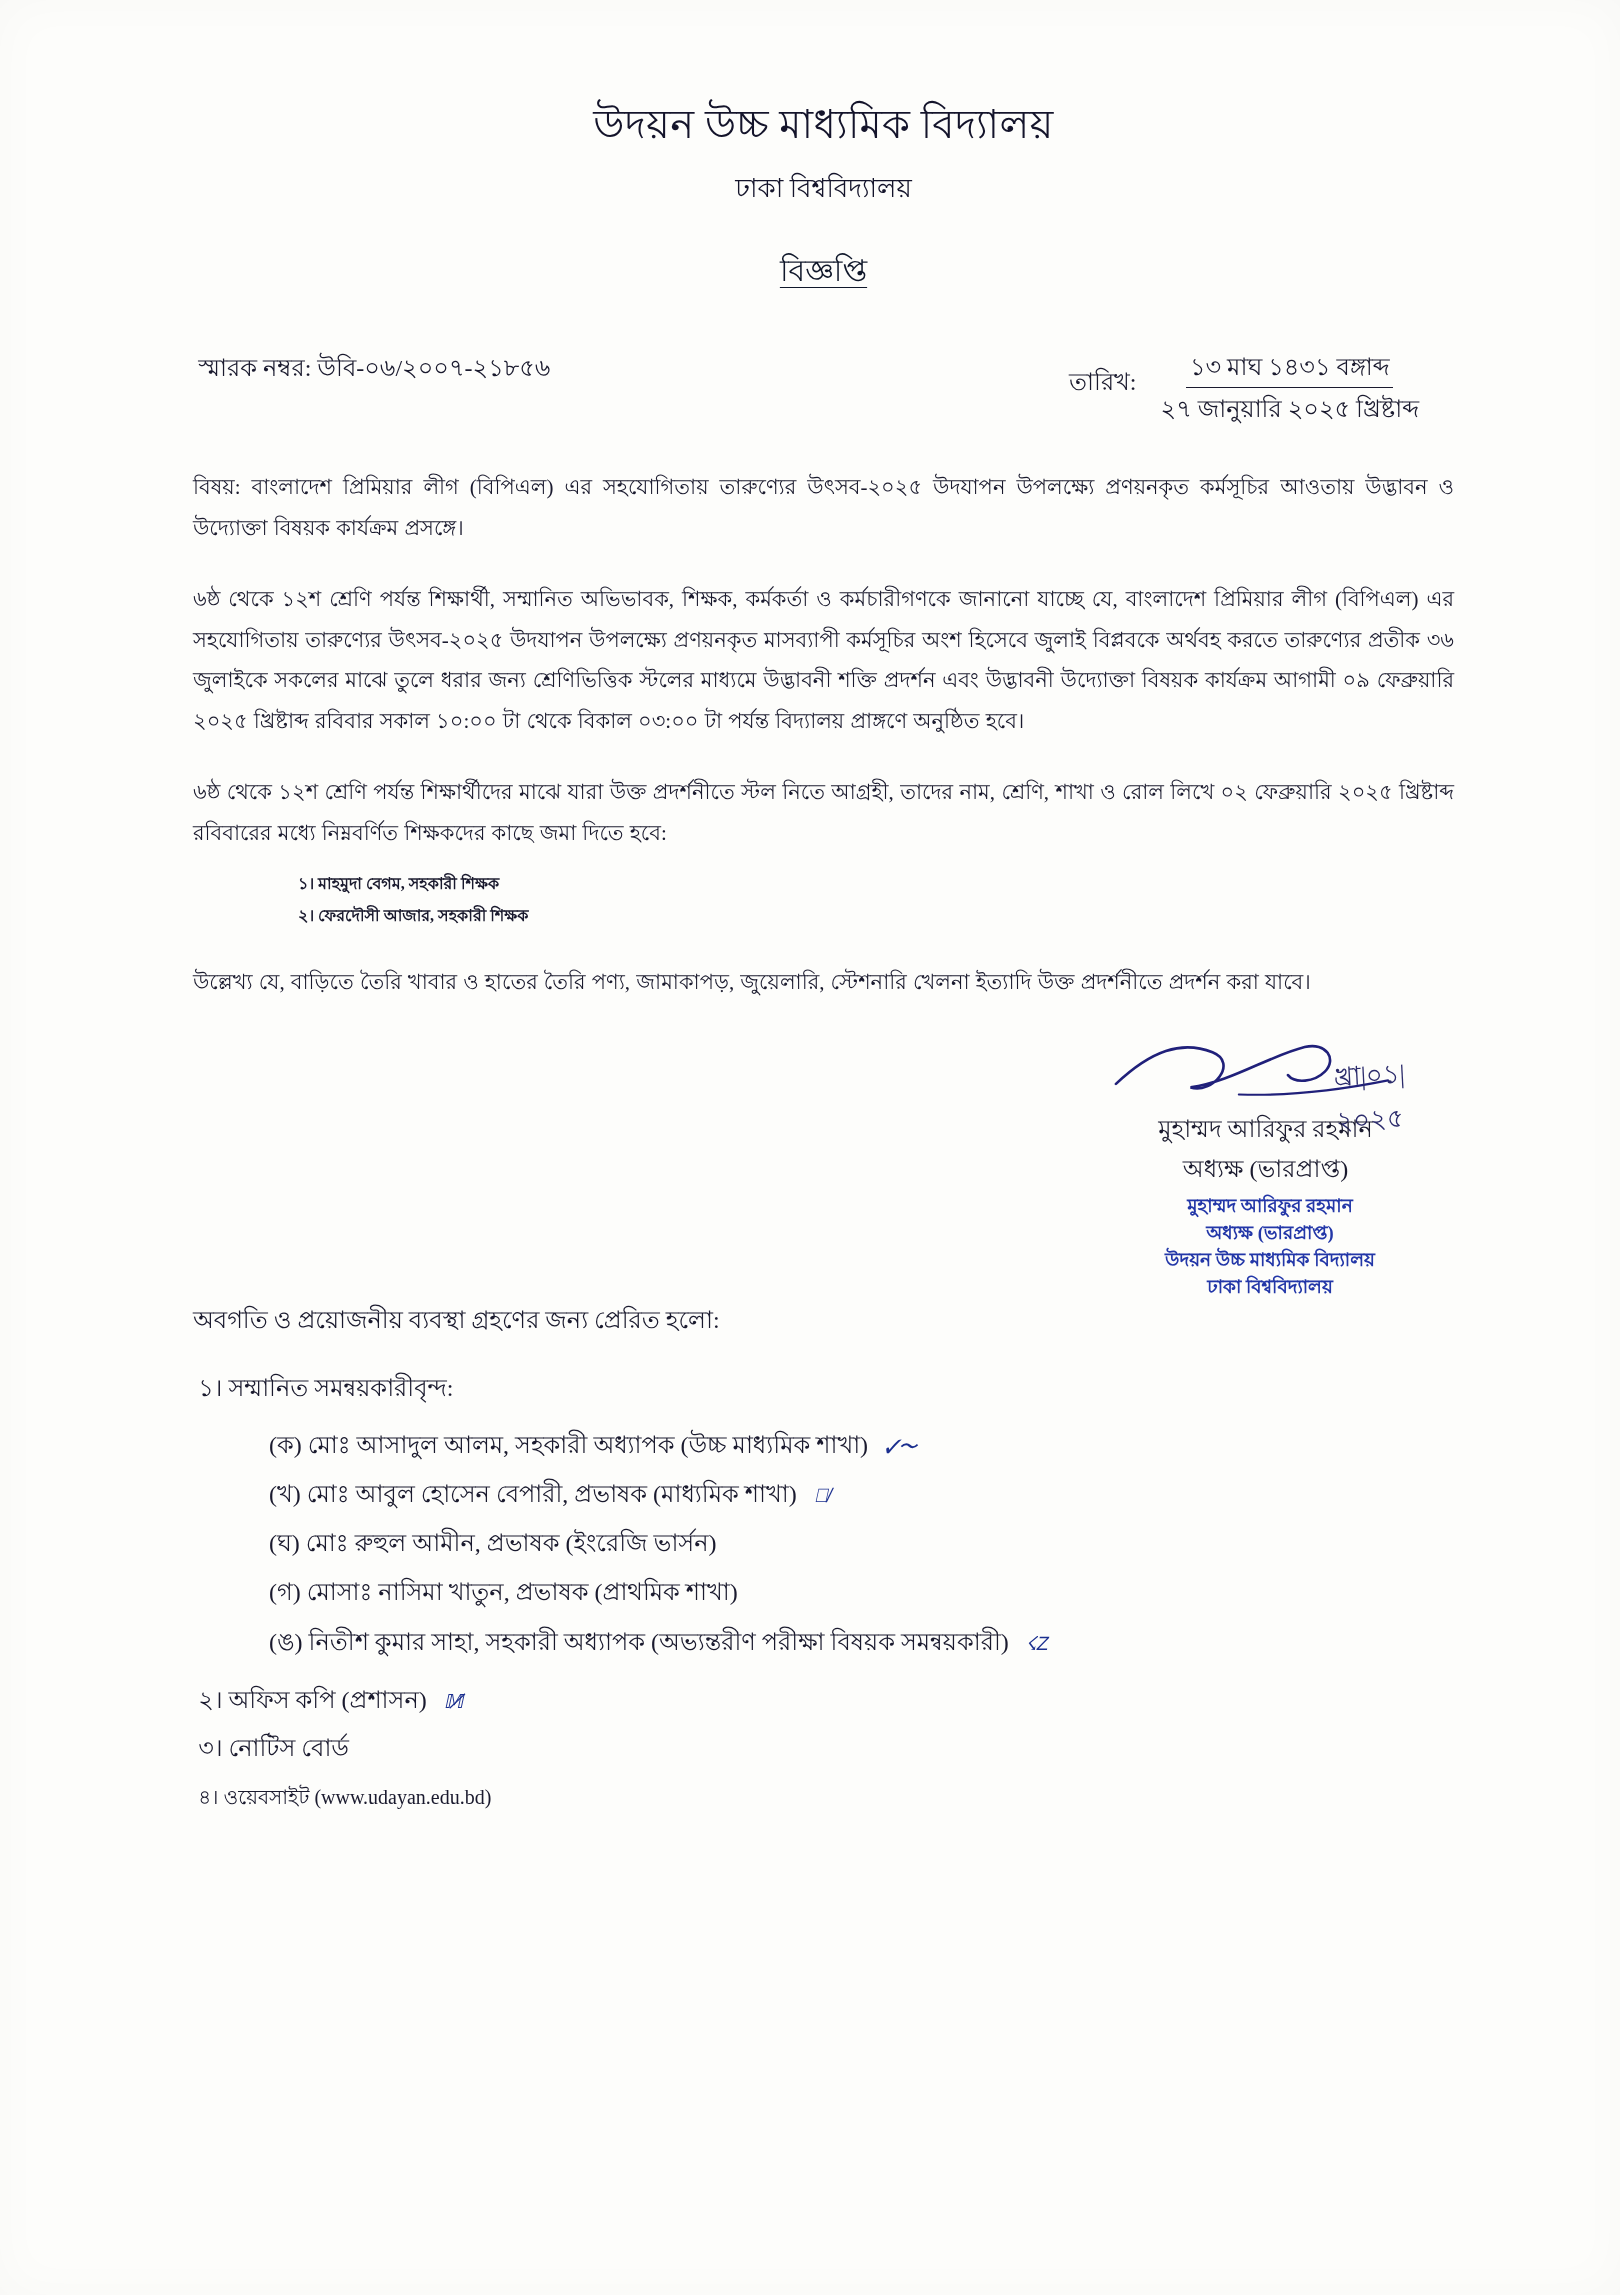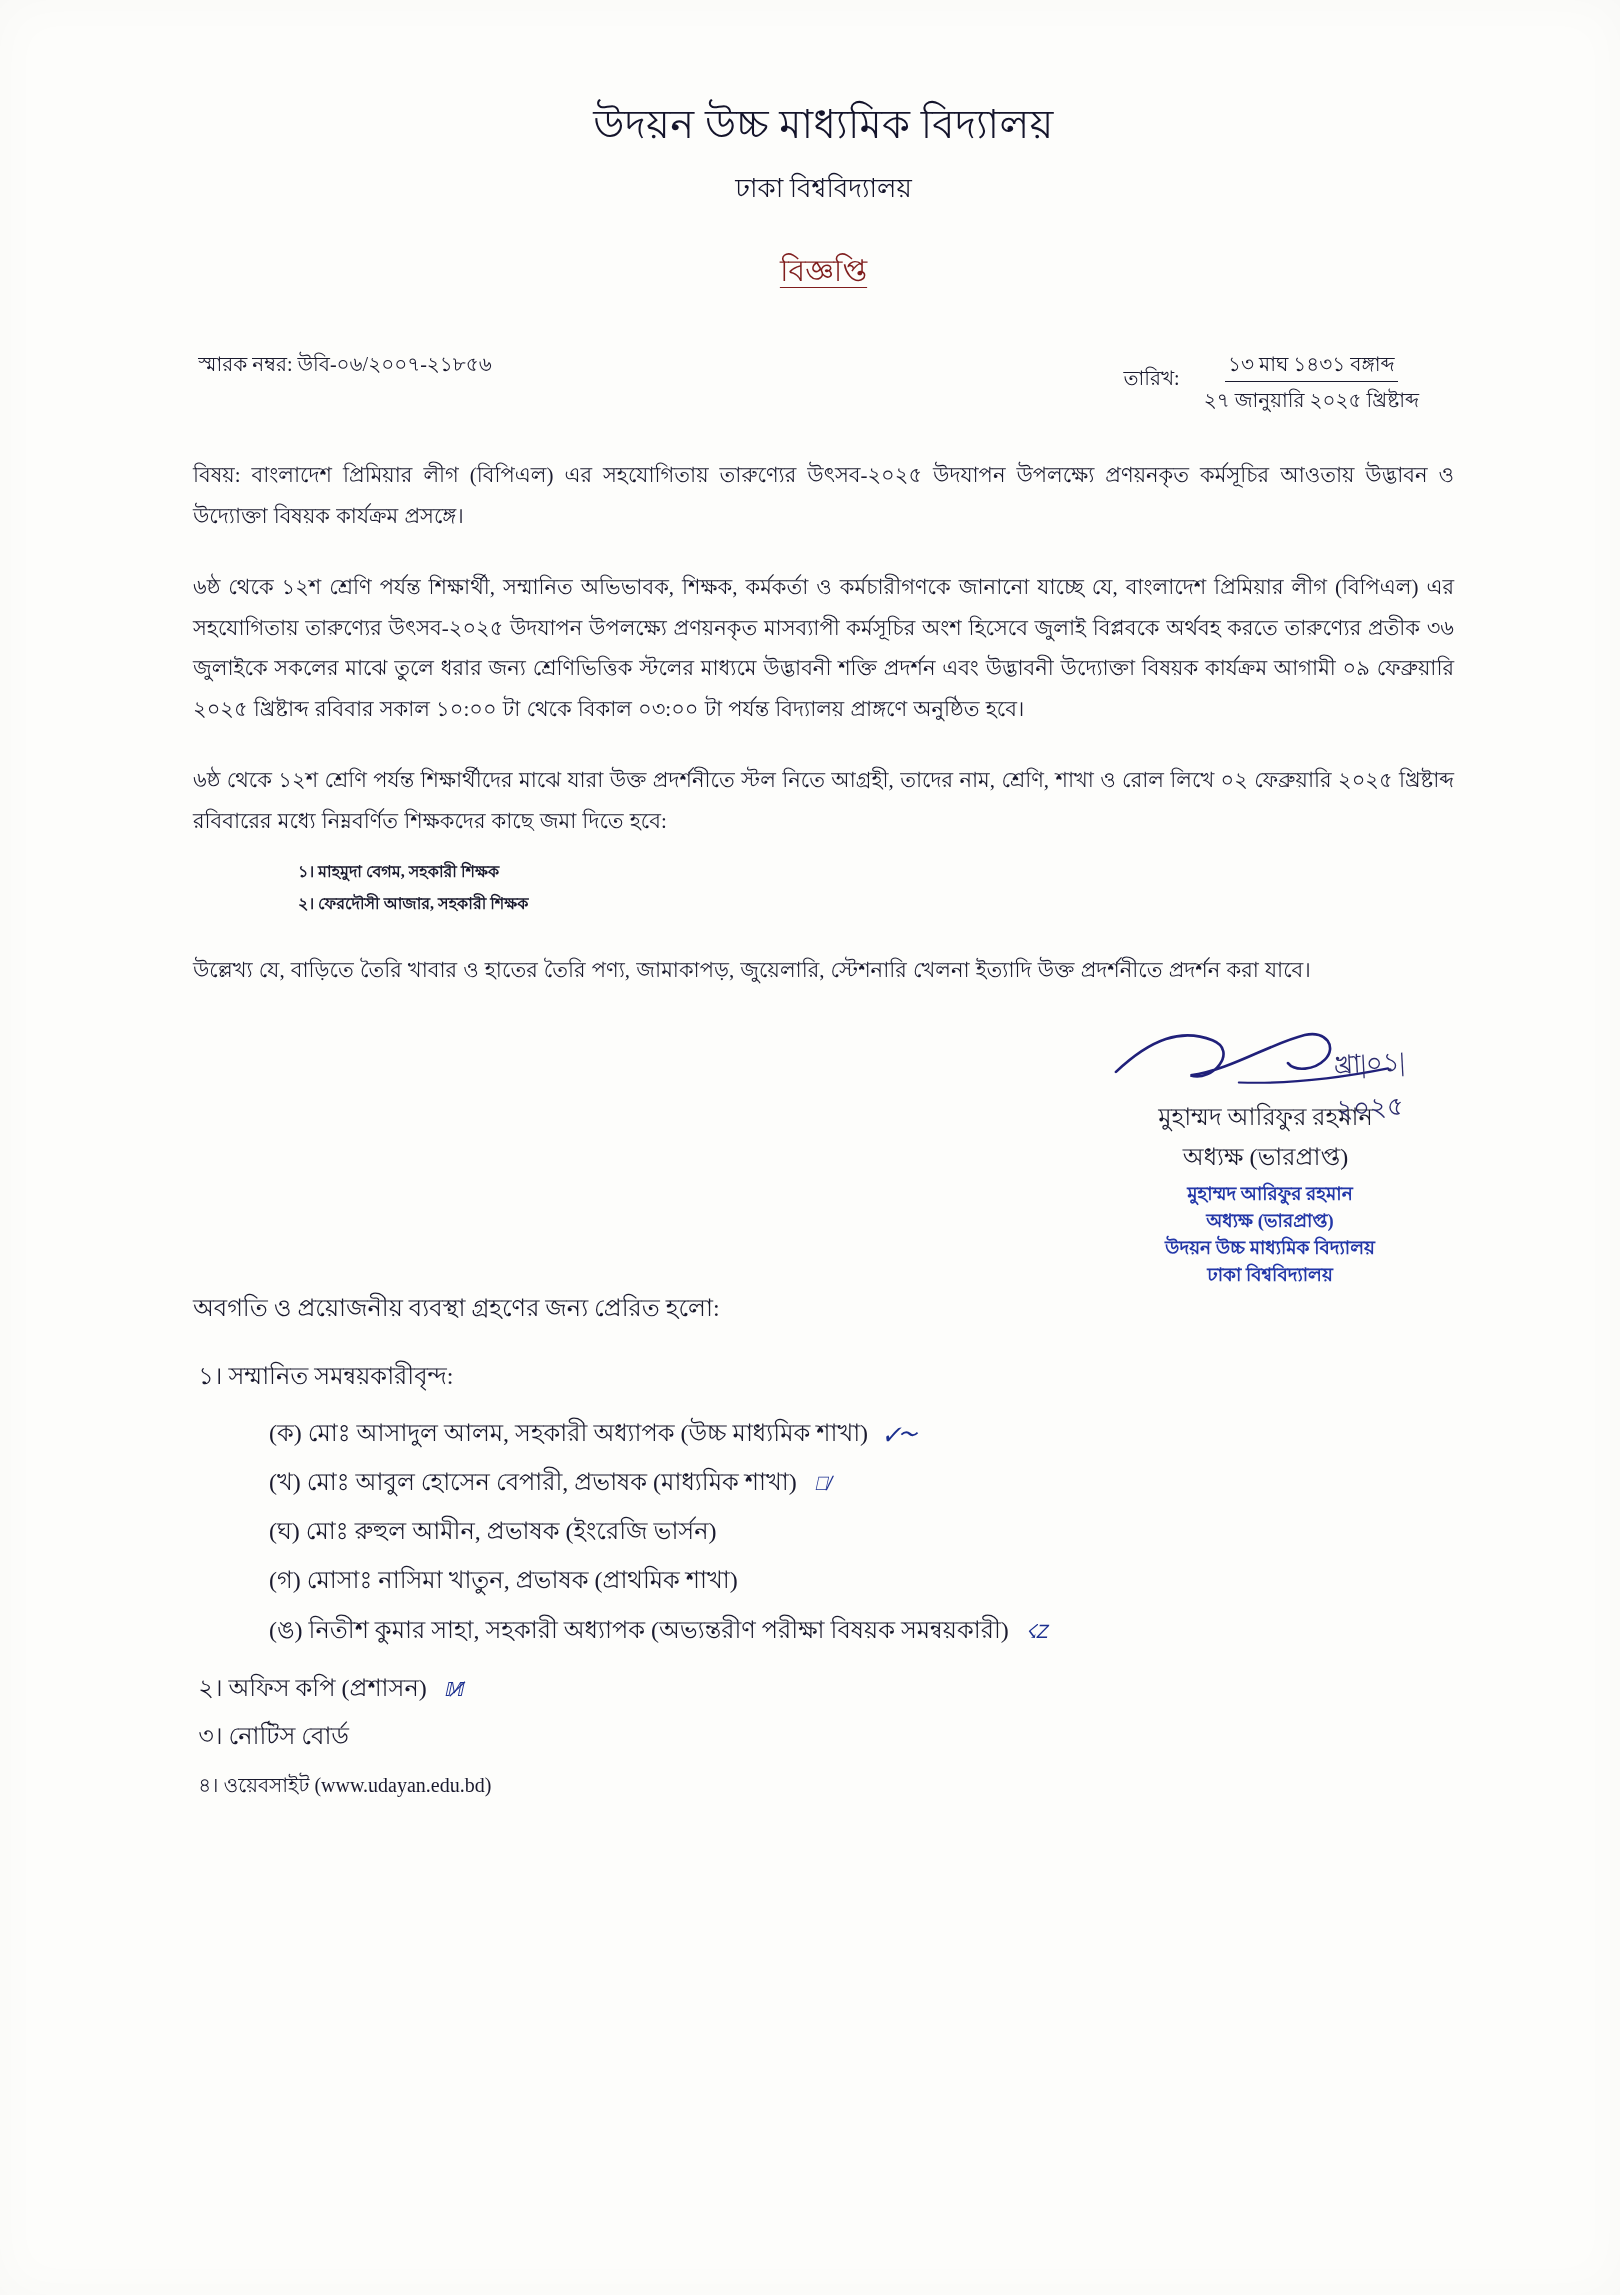--- a/index.html
+++ b/index.html
@@ -50,32 +50,32 @@
   .university {
     text-align: center;
     font-size: 26px;
     margin-top: 19.3px;
     color: #14142b;
   }
   .notice-word {
     text-align: center;
     font-size: 30px;
     margin-top: 35px;
-    color: #7f1d1d;
+    color: #0f172a;
     text-decoration: underline;
     text-underline-offset: 6.2px;
     text-decoration-thickness: 1.3px;
   }
 
   .meta-row {
     display: flex;
     justify-content: space-between;
     align-items: flex-start;
     margin-top: 51px;
-    font-size: 20px;
+    font-size: 24px;
   }
   .memo-no {
     padding-left: 5.3px;
   }
   .date-block {
     display: flex;
     align-items: flex-start;
     gap: 24px;
     padding-right: 35px;
   }

